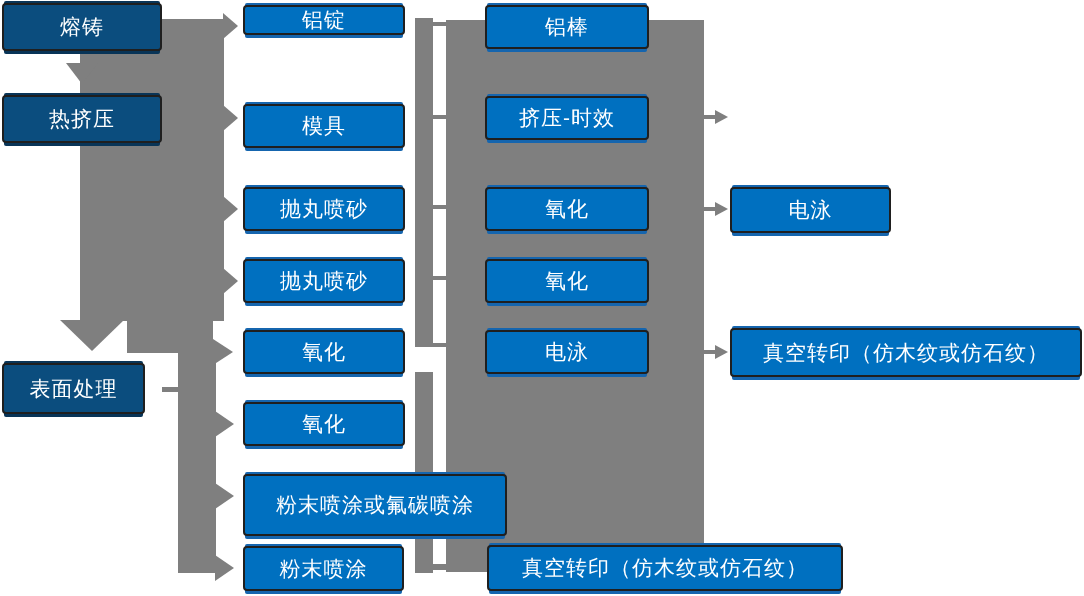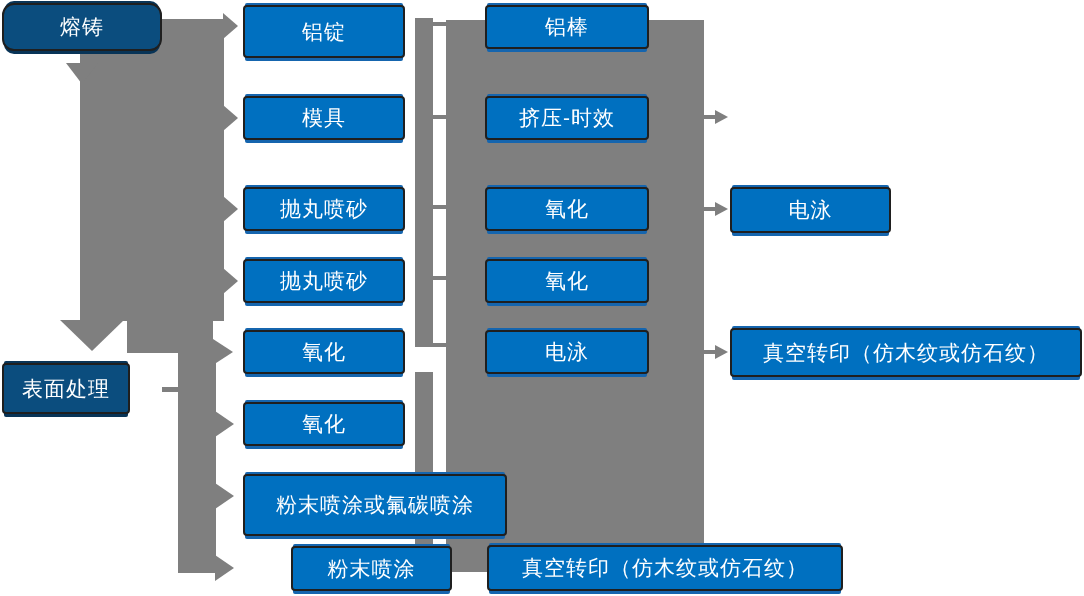--- a/index.html
+++ b/index.html
@@ -94,31 +94,32 @@
     <rect x="446" y="20" width="258" height="552"></rect>
 
     <rect x="704" y="115" width="12" height="4"></rect>
     <polygon points="715,110 715,124 728,117"></polygon>
     <rect x="704" y="207" width="12" height="4"></rect>
     <polygon points="715,202 715,216 728,209"></polygon>
     <rect x="704" y="350" width="12" height="4"></rect>
     <polygon points="715,345 715,359 728,352"></polygon>
   </svg>
 
-  <div class="node dark" style="left:2px; top:3px; width:160px; height:48px;border-radius:12px;">熔铸</div>
-  <div class="node dark" style="left:2px; top:363px; width:128px; height:51px;">表面处理</div>
+  <div class="node dark" style="left:2px; top:3px; width:160px; height:48px;">熔铸</div>
+  <div class="node dark" style="left:2px; top:95px; width:160px; height:48px;">热挤压</div>
+  <div class="node dark" style="left:2px; top:363px; width:143px; height:51px;">表面处理</div>
 
-  <div class="node light" style="left:243px; top:5px; width:162px; height:53px;">铝锭</div>
-  <div class="node light" style="left:243px; top:96px; width:162px; height:44px;">模具</div>
+  <div class="node light" style="left:243px; top:5px; width:162px; height:30px;">铝锭</div>
+  <div class="node light" style="left:243px; top:104px; width:162px; height:44px;">模具</div>
   <div class="node light" style="left:243px; top:187px; width:162px; height:44px;">抛丸喷砂</div>
   <div class="node light" style="left:243px; top:259px; width:162px; height:44px;">抛丸喷砂</div>
   <div class="node light" style="left:243px; top:330px; width:162px; height:44px;">氧化</div>
   <div class="node light" style="left:243px; top:402px; width:162px; height:44px;">氧化</div>
   <div class="node light" style="left:243px; top:474px; width:264px; height:62px;">粉末喷涂或氟碳喷涂</div>
-  <div class="node light" style="left:243px; top:546px; width:161px; height:45px;margin-left:48px;">粉末喷涂</div>
+  <div class="node light" style="left:243px; top:546px; width:161px; height:45px;">粉末喷涂</div>
 
   <div class="node light" style="left:485px; top:5px; width:164px; height:44px;">铝棒</div>
   <div class="node light" style="left:485px; top:96px; width:164px; height:44px;">挤压-时效</div>
   <div class="node light" style="left:485px; top:187px; width:164px; height:44px;">氧化</div>
   <div class="node light" style="left:485px; top:259px; width:164px; height:44px;">氧化</div>
   <div class="node light" style="left:485px; top:330px; width:164px; height:44px;">电泳</div>
   <div class="node light" style="left:487px; top:545px; width:356px; height:46px;">真空转印（仿木纹或仿石纹）</div>
 
   <div class="node light" style="left:730px; top:187px; width:161px; height:46px;">电泳</div>
   <div class="node light" style="left:730px; top:328px; width:352px; height:49px;">真空转印（仿木纹或仿石纹）</div>

